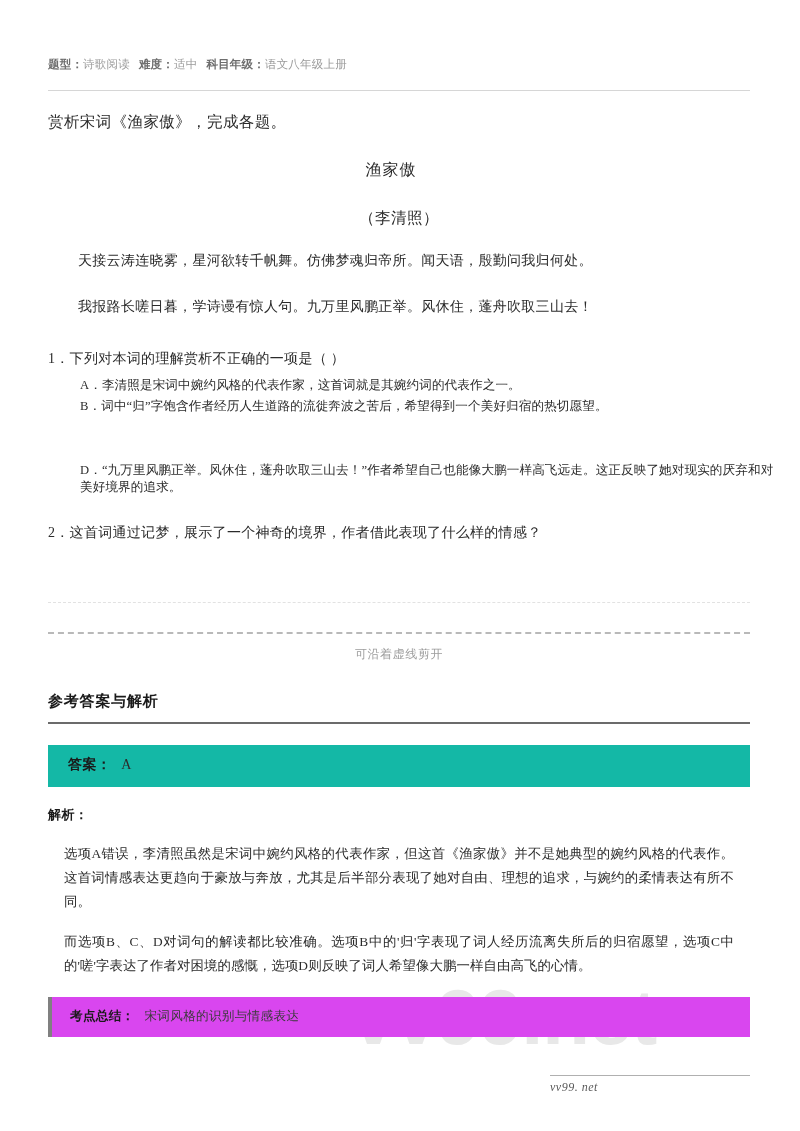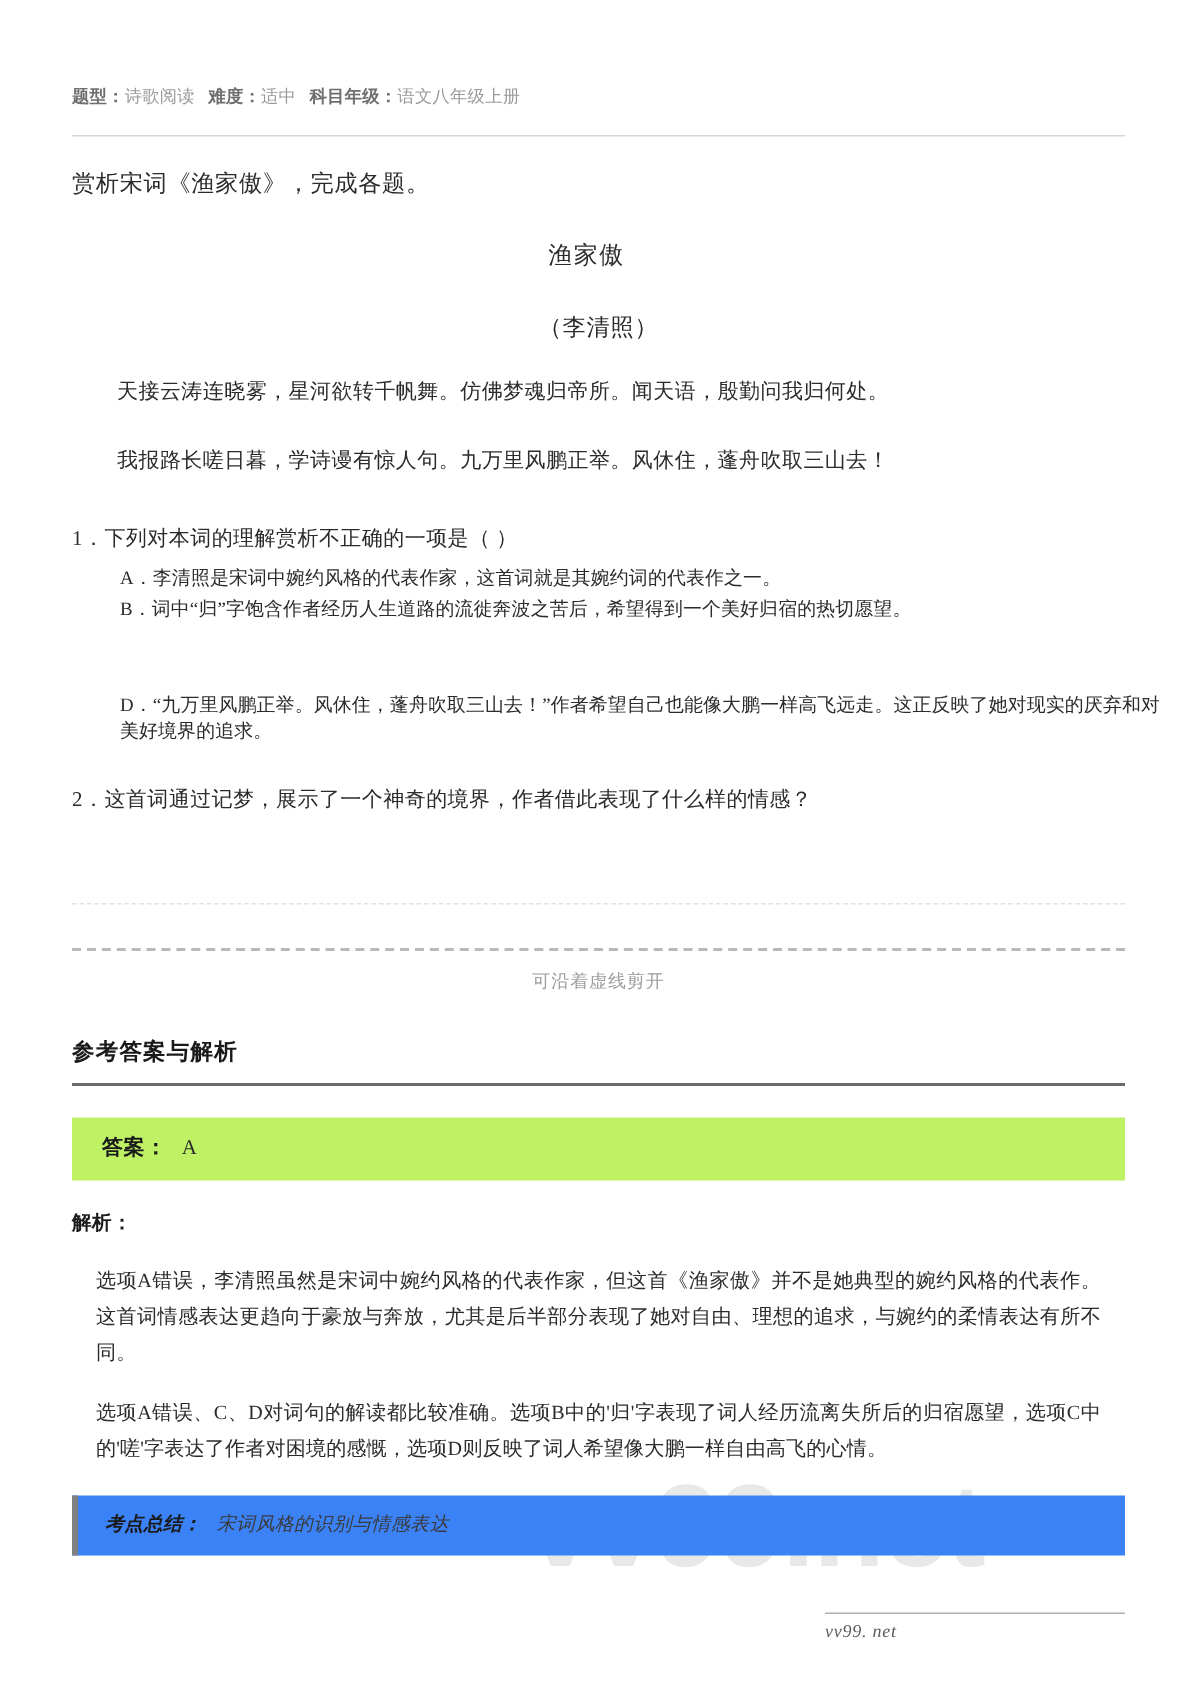--- a/index.html
+++ b/index.html
@@ -173,21 +173,21 @@
     height: 2px;
     background: #6b6b6b;
   }
 
   .ans-box {
     position: absolute;
     left: 48px;
     top: 745px;
     width: 702px;
     height: 42px;
-    background: #bef264;
+    background: #14b8a6;
     box-sizing: border-box;
   }
   .ans-box-inner {
     position: absolute;
     left: 20px;
     top: 11px;
     font-size: 14px;
     white-space: nowrap;
   }
   .ans-label {
@@ -239,25 +239,24 @@
     z-index: 5;
   }
 
   
   .kp-box {
     position: absolute;
     left: 48px;
     top: 997px;
     width: 702px;
     height: 40px;
-    background: #3b82f6;
+    background: #d946ef;
     box-sizing: border-box;
     border-left: 4px solid #808080;
     z-index: 6;
-    font-style: italic;
   }
   .kp-inner {
     position: absolute;
     left: 18px;
     top: 11px;
     white-space: nowrap;
     font-size: 12.6px;
   }
   .kp-label {
     font-weight: bold;
@@ -323,21 +322,21 @@
 
   <div class="ans-box">
     <div class="ans-box-inner">
       <span class="ans-label">答案：</span><span class="ans-value">A</span>
     </div>
   </div>
 
   <div class="exp-label">解析：</div>
   <div class="exp-body">
     <p>选项A错误，李清照虽然是宋词中婉约风格的代表作家，但这首《渔家傲》并不是她典型的婉约风格的代表作。这首词情感表达更趋向于豪放与奔放，尤其是后半部分表现了她对自由、理想的追求，与婉约的柔情表达有所不同。</p>
-    <p>选项A错误、C、D对词句的解读都比较准确。选项B中的'归'字表现了词人经历流离失所后的归宿愿望，选项C中的'嗟'字表达了作者对困境的感慨，选项D则反映了词人希望像大鹏一样自由高飞的心情。</p>
+    <p>而选项B、C、D对词句的解读都比较准确。选项B中的'归'字表现了词人经历流离失所后的归宿愿望，选项C中的'嗟'字表达了作者对困境的感慨，选项D则反映了词人希望像大鹏一样自由高飞的心情。</p>
   </div>
 
   <div class="watermark">vv99.net</div>
 
   <div class="kp-box">
     <div class="kp-inner">
       <span class="kp-label">考点总结：</span><span class="kp-value">宋词风格的识别与情感表达</span>
     </div>
   </div>
 

